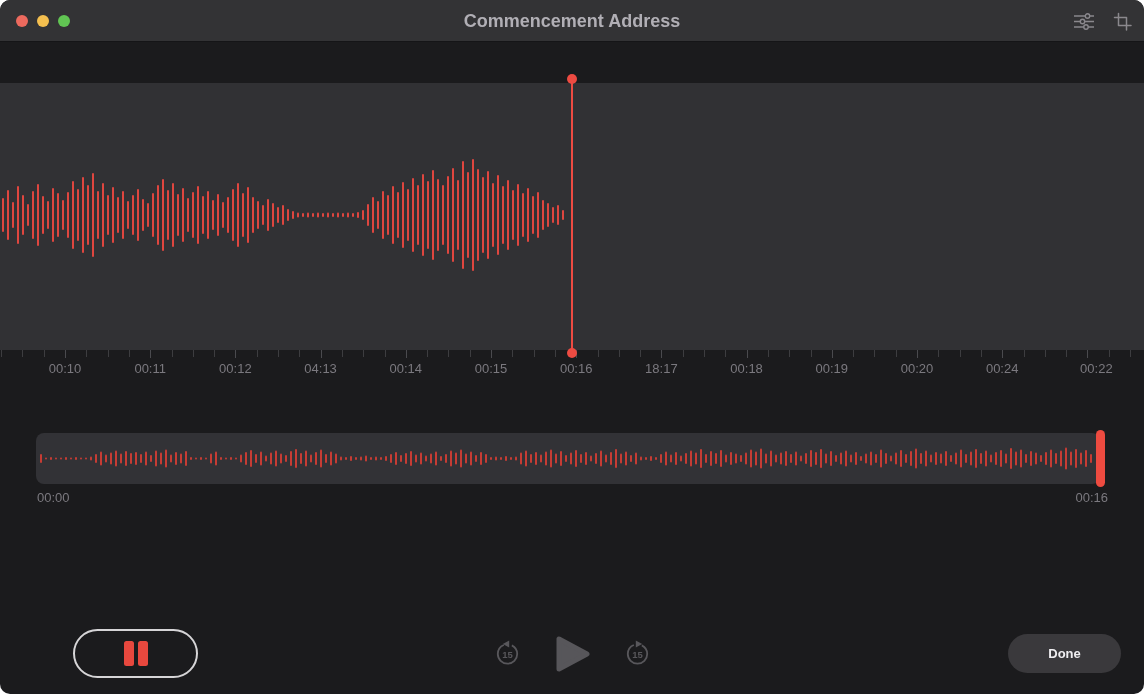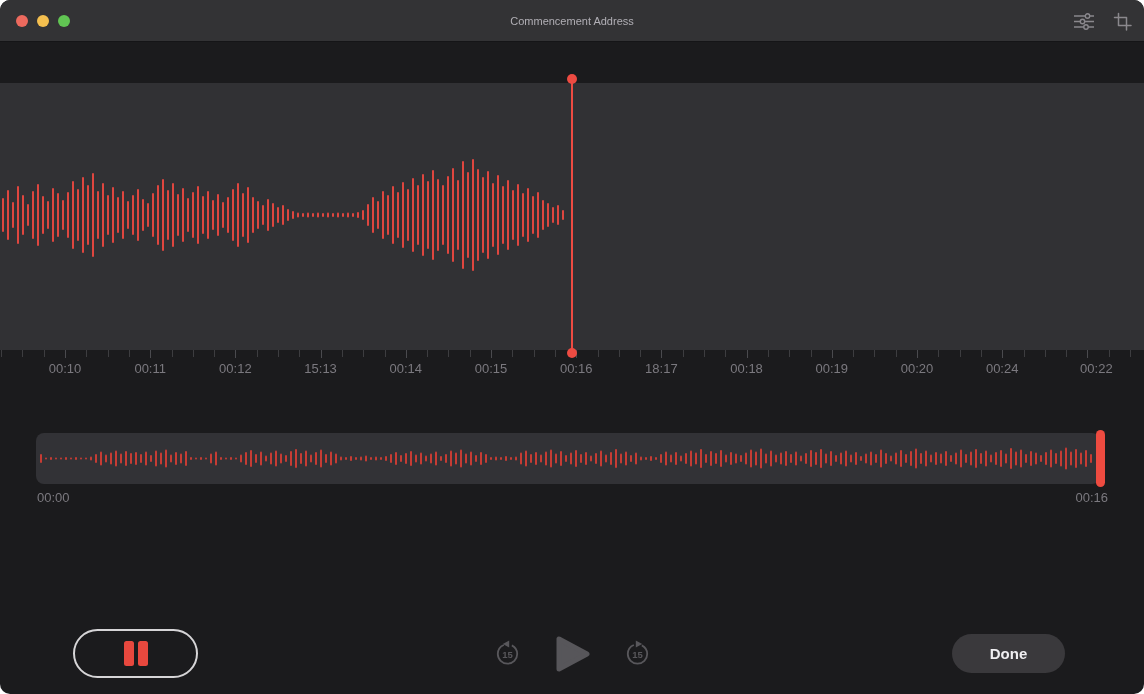--- a/index.html
+++ b/index.html
@@ -13,21 +13,21 @@
     position:absolute; left:0; top:0; width:1144px; height:42px;
     background:#333335; border-bottom:1px solid #151517;
   }
   .tl { position:absolute; top:15px; width:12px; height:12px; border-radius:50%; }
   .tl.close{ left:16px; background:#ed6a5e; }
   .tl.min  { left:37px; background:#f4bf4f; }
   .tl.zoom { left:58px; background:#61c553; }
   .win-title {
     position:absolute; left:0; right:0; top:0; height:42px;
     display:flex; align-items:center; justify-content:center;
-    color:#b1afb5; font-size:11px; font-weight:400;
+    color:#b1afb5; font-size:18px; font-weight:700;
   }
   .tb-btn { position:absolute; top:11px; width:24px; height:20px; cursor:default;
     display:flex; align-items:center; justify-content:center; }
   .tb-btn.sliders{ left:1072px; }
   .tb-btn.crop{ left:1110px; }
   
   .wave-panel {
     position:absolute; left:0; top:83px; width:1144px; height:267px;
     background:#313134;
   }
@@ -65,23 +65,23 @@
   .pause-btn {
     position:absolute; left:73px; top:629px; width:125px; height:49px;
     border:2px solid #d6d5d7; border-radius:25px; background:transparent;
     display:flex; align-items:center; justify-content:center; cursor:default;
   }
   .transport { position:absolute; top:636px; cursor:default; }
   .skip-back { left:494px; top:640px; }
   .play-btn  { left:556px; top:636px; }
   .skip-fwd  { left:624px; top:640px; }
   .done-btn {
-    position:absolute; left:952px; top:634px; width:113px; height:39px;
+    position:absolute; left:1008px; top:634px; width:113px; height:39px;
     background:#3a393c; border:none; border-radius:20px;
-    color:#efeef1; font-size:15px; font-weight:700; cursor:default;
+    color:#efeef1; font-size:13px; font-weight:700; cursor:default;
     font-family:"Liberation Sans", sans-serif;
   }
 </style>
 </head>
 <body>
 
 <div class="window">
 
   <div class="titlebar">
     <div class="tl close"></div>
@@ -247,21 +247,21 @@
       <div class="rlabel" style="left: 150.2px;">00:11</div>
       <div class="tick major" style="left: 235.4px;"></div>
       <div class="tick" style="left: 256.7px;"></div>
       <div class="tick" style="left: 278px;"></div>
       <div class="tick" style="left: 299.3px;"></div>
       <div class="rlabel" style="left: 235.4px;">00:12</div>
       <div class="tick major" style="left: 320.6px;"></div>
       <div class="tick" style="left: 341.9px;"></div>
       <div class="tick" style="left: 363.2px;"></div>
       <div class="tick" style="left: 384.5px;"></div>
-      <div class="rlabel" style="left: 320.6px;">15:13</div>
+      <div class="rlabel" style="left: 320.6px;">04:13</div>
       <div class="tick major" style="left: 405.8px;"></div>
       <div class="tick" style="left: 427.1px;"></div>
       <div class="tick" style="left: 448.4px;"></div>
       <div class="tick" style="left: 469.7px;"></div>
       <div class="rlabel" style="left: 405.8px;">00:14</div>
       <div class="tick major" style="left: 491px;"></div>
       <div class="tick" style="left: 512.3px;"></div>
       <div class="tick" style="left: 533.6px;"></div>
       <div class="tick" style="left: 554.9px;"></div>
       <div class="rlabel" style="left: 491px;">00:15</div>

